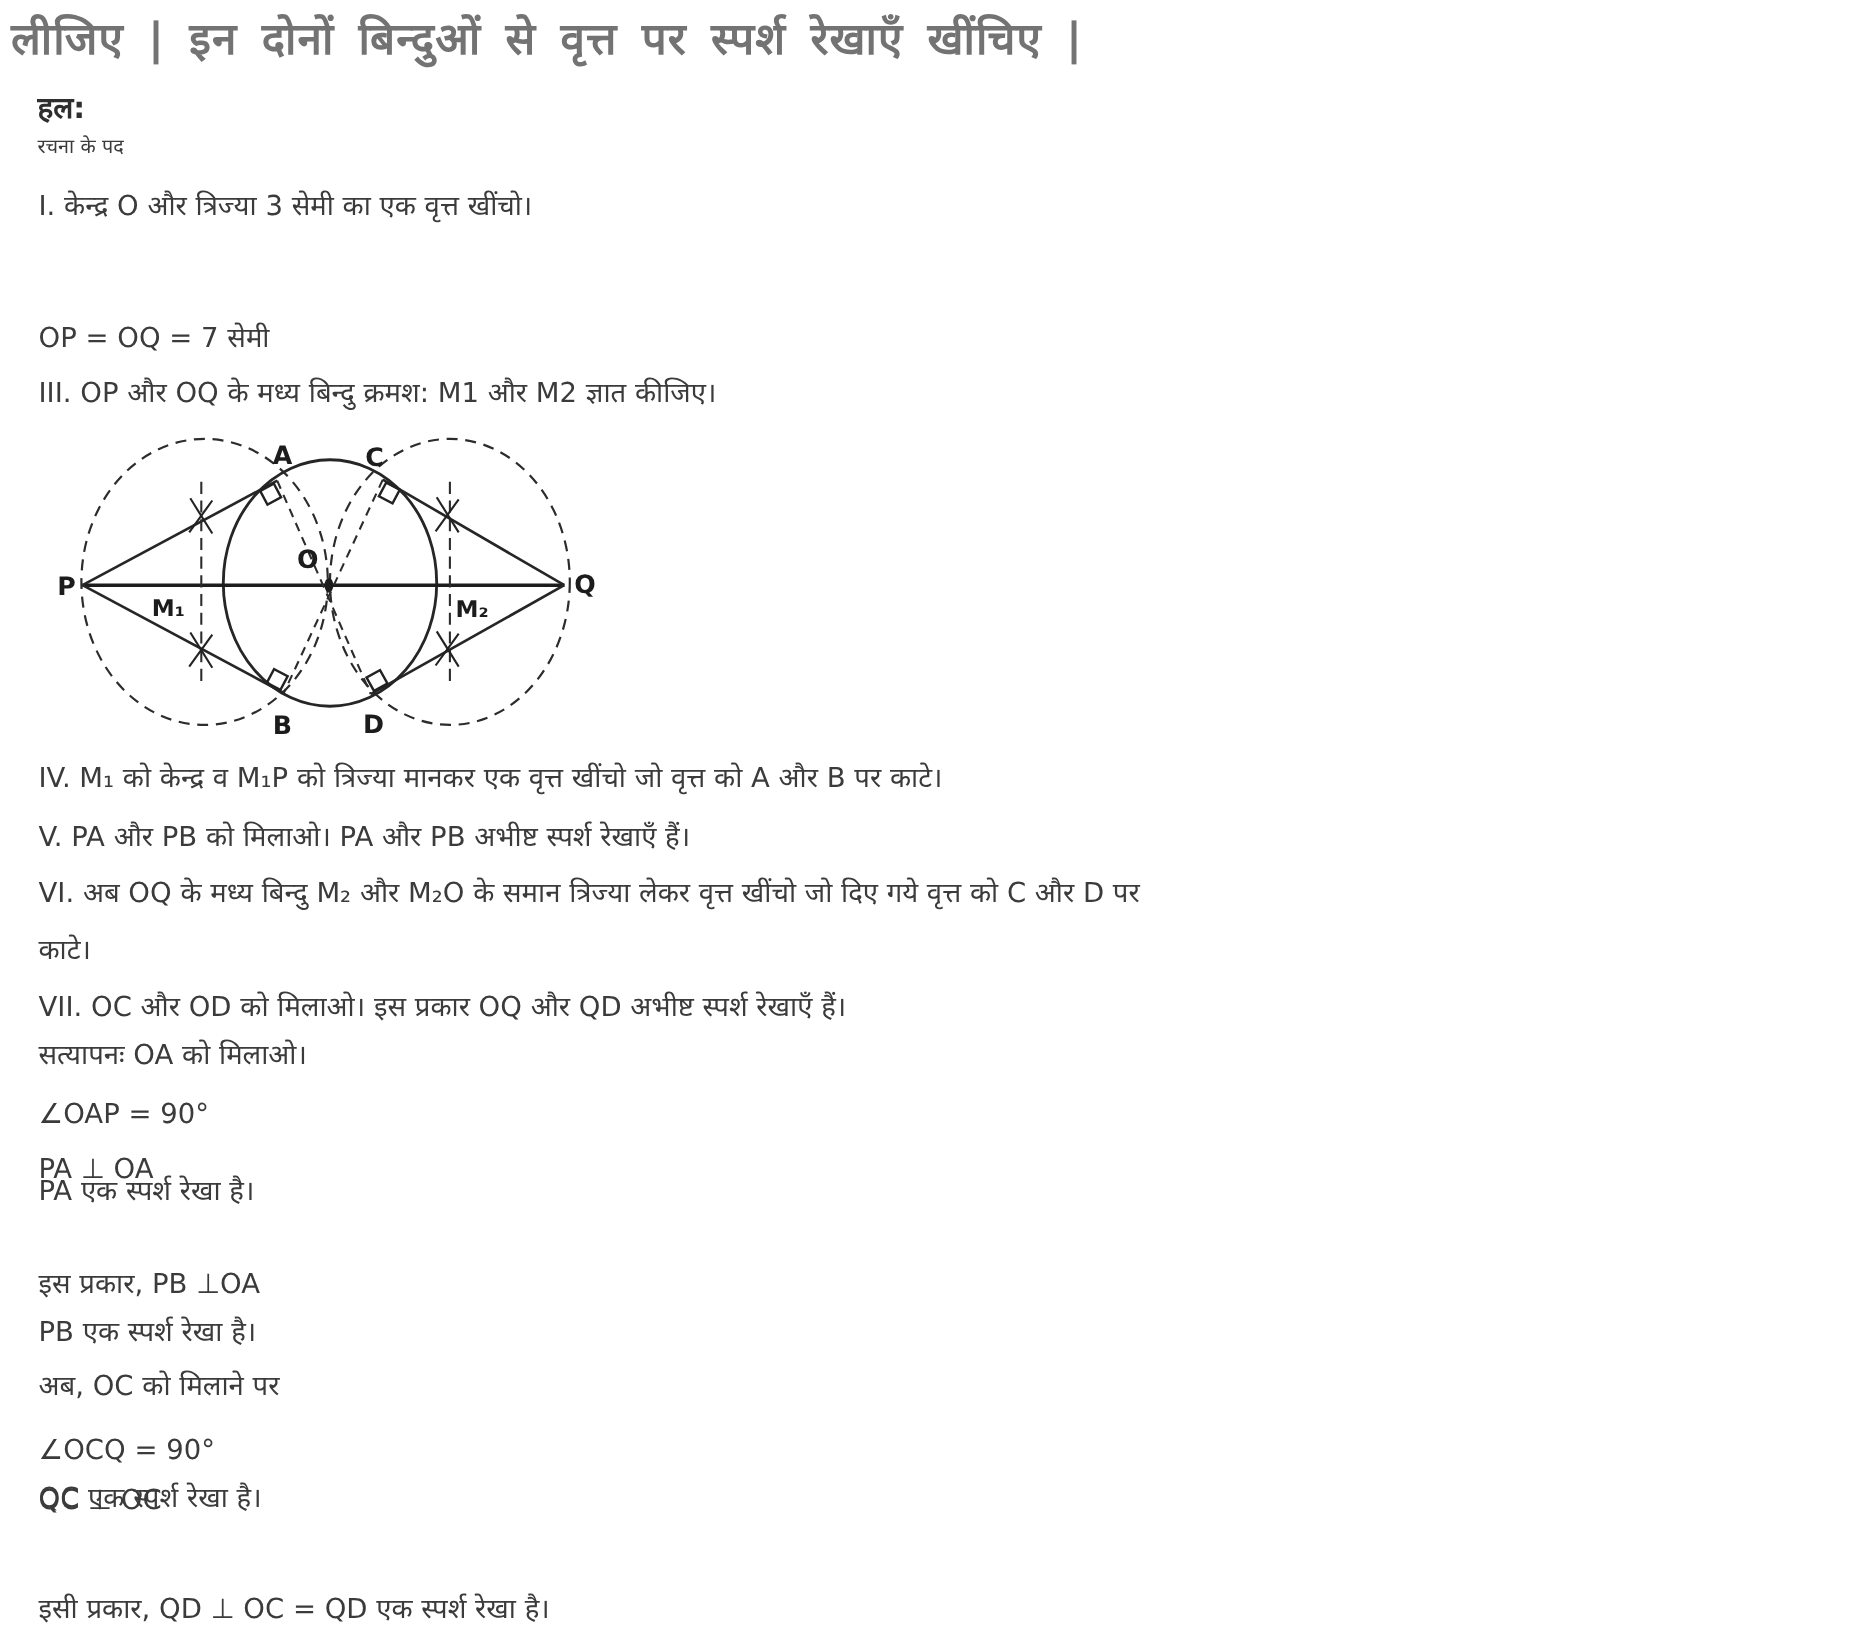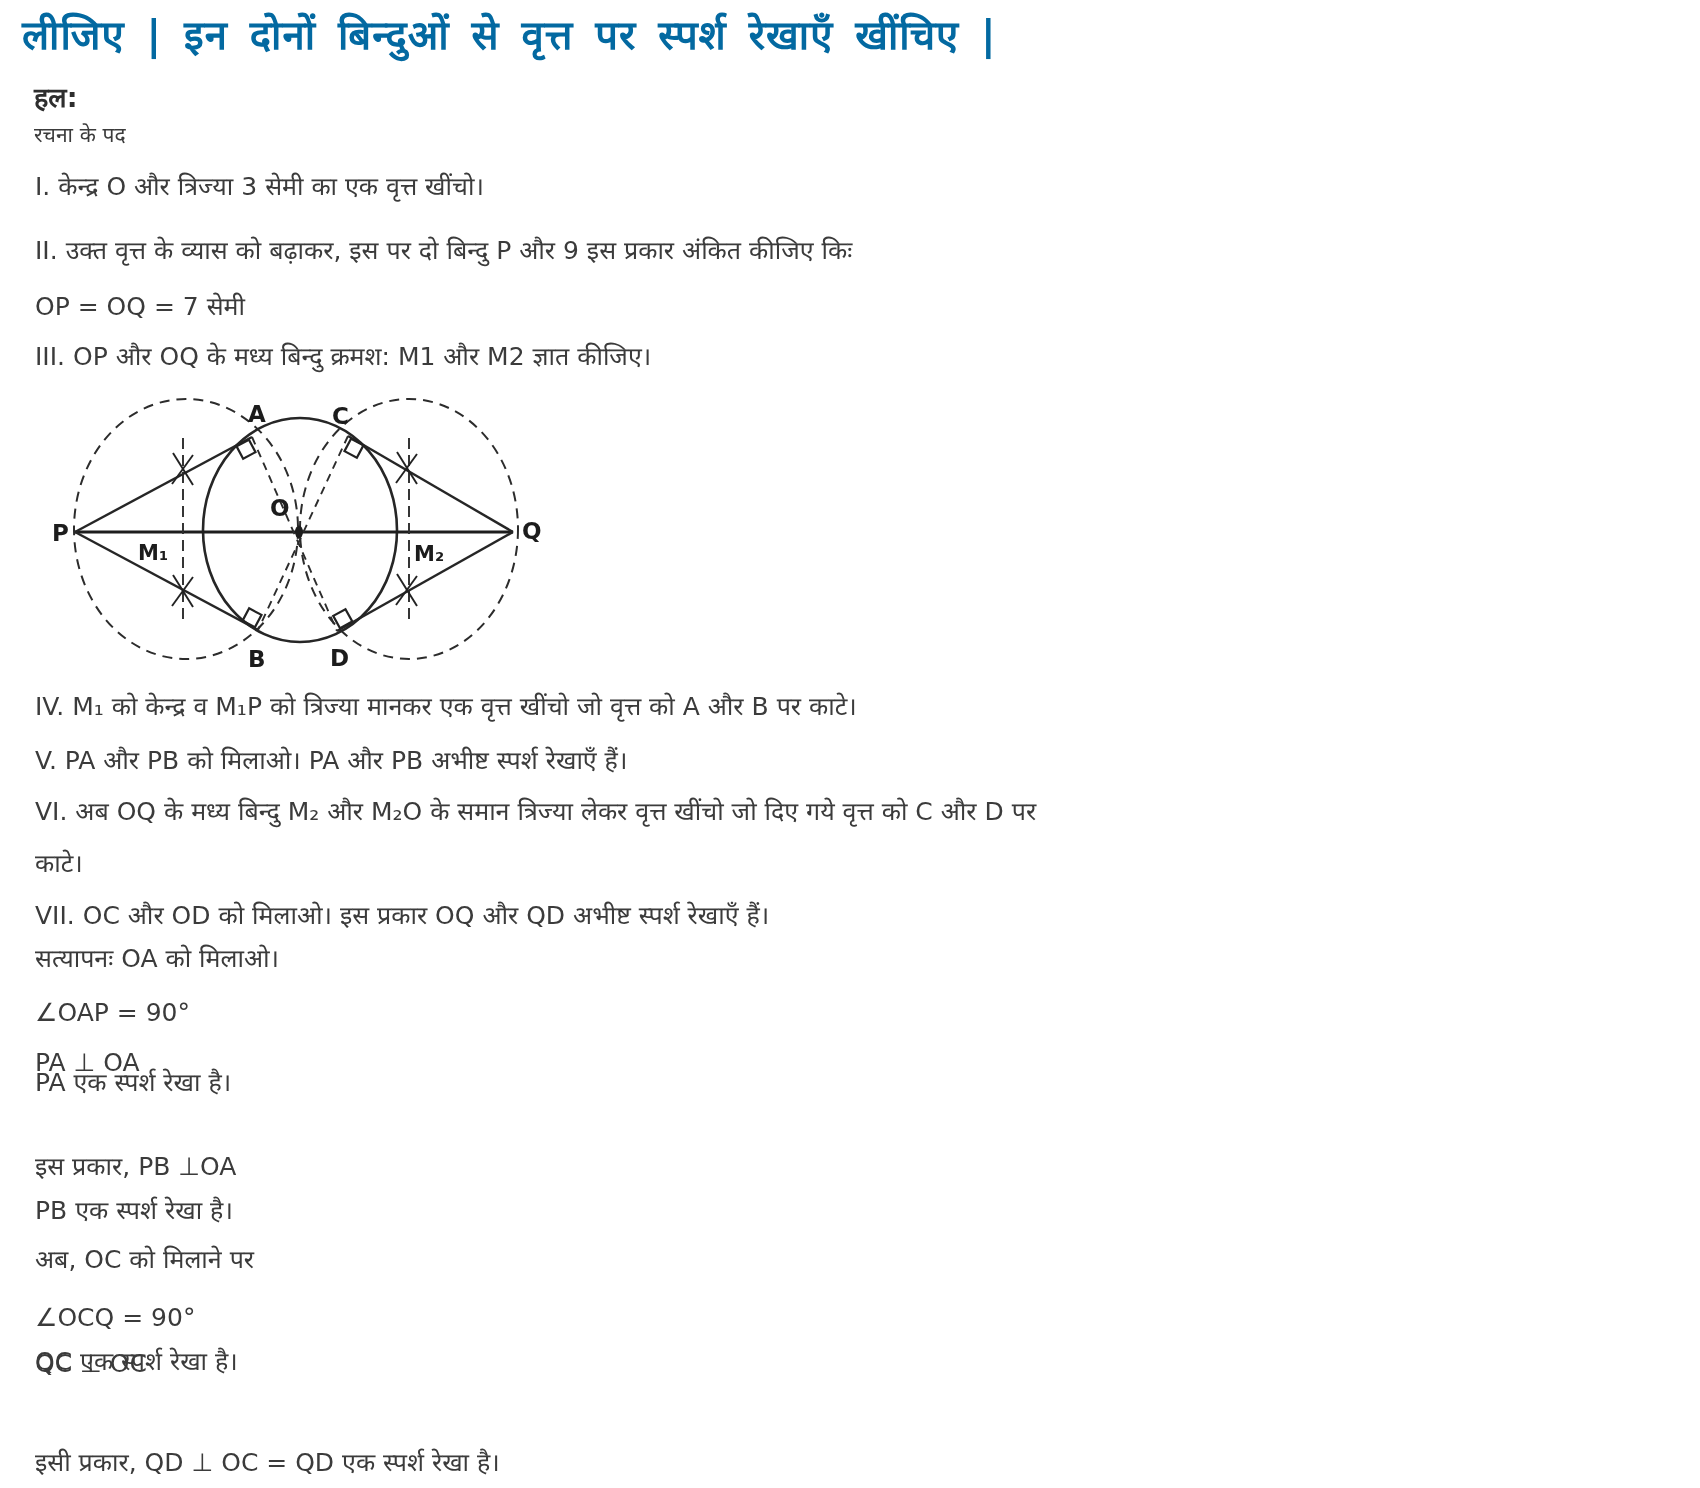--- a/index.html
+++ b/index.html
@@ -5,30 +5,30 @@
   html,body{margin:0;padding:0;background:#ffffff;}
   .page{
     position:relative;
     width:1700px;height:1488px;
     background:#ffffff;
     font-family:"DejaVu Sans","Liberation Sans",sans-serif;
     overflow:hidden;
   }
   .title{
     position:absolute;left:10px;top:6px;
-    font-size:40px;font-weight:700;color:#0369a1;
-    letter-spacing:1px;word-spacing:7px;white-space:nowrap;margin-left:12px;
+    font-size:40px;font-weight:700;color:#737373;
+    letter-spacing:1px;word-spacing:7px;white-space:nowrap;
   }
   .solution-label{
     position:absolute;left:34px;top:78px;
     font-size:27px;font-weight:700;color:#2e2e2e;white-space:nowrap;text-align:center;
   }
   .steps-heading{
     position:absolute;left:34px;top:120px;
-    font-size:21px;color:#3b3b3b;white-space:nowrap;
+    font-size:18px;color:#3b3b3b;white-space:nowrap;
   }
   .line{
     position:absolute;left:35px;
     font-size:25px;color:#3b3b3b;white-space:nowrap;
   }
   .diagram{
     position:absolute;left:50px;top:362px;width:500px;height:312px;
   }
   .diagram svg{display:block;}
   .d-solid{fill:none;stroke:#262626;stroke-width:2.6;}
@@ -45,21 +45,20 @@
 </head>
 <body>
 
 <div class="page">
 
   <div class="title">लीजिए | इन दोनों बिन्दुओं से वृत्त पर स्पर्श रेखाएँ खींचिए |</div>
   <div class="solution-label">हल:</div>
   <div class="steps-heading">रचना के पद</div>
 
   <div class="line" style="top:168px">I. केन्द्र O और त्रिज्या 3 सेमी का एक वृत्त खींचो।</div>
-  <div class="line" style="top:232px">II. उक्त वृत्त के व्यास को बढ़ाकर, इस पर दो बिन्दु P और 9 इस प्रकार अंकित कीजिए किः</div>
   <div class="line" style="top:288px">OP = OQ = 7 सेमी</div>
   <div class="line" style="top:338px">III. OP और OQ के मध्य बिन्दु क्रमश: M1 और M2 ज्ञात कीजिए।</div>
 
   <div class="diagram">
     <svg viewBox="0 0 500 312" width="500" height="312">
 
       <ellipse class="d-dashcircle" cx="136" cy="167" rx="112" ry="130"></ellipse>
       <ellipse class="d-dashcircle" cx="359" cy="167" rx="109" ry="130"></ellipse>
 
       <ellipse class="d-solid" cx="250" cy="168" rx="97" ry="112"></ellipse>

